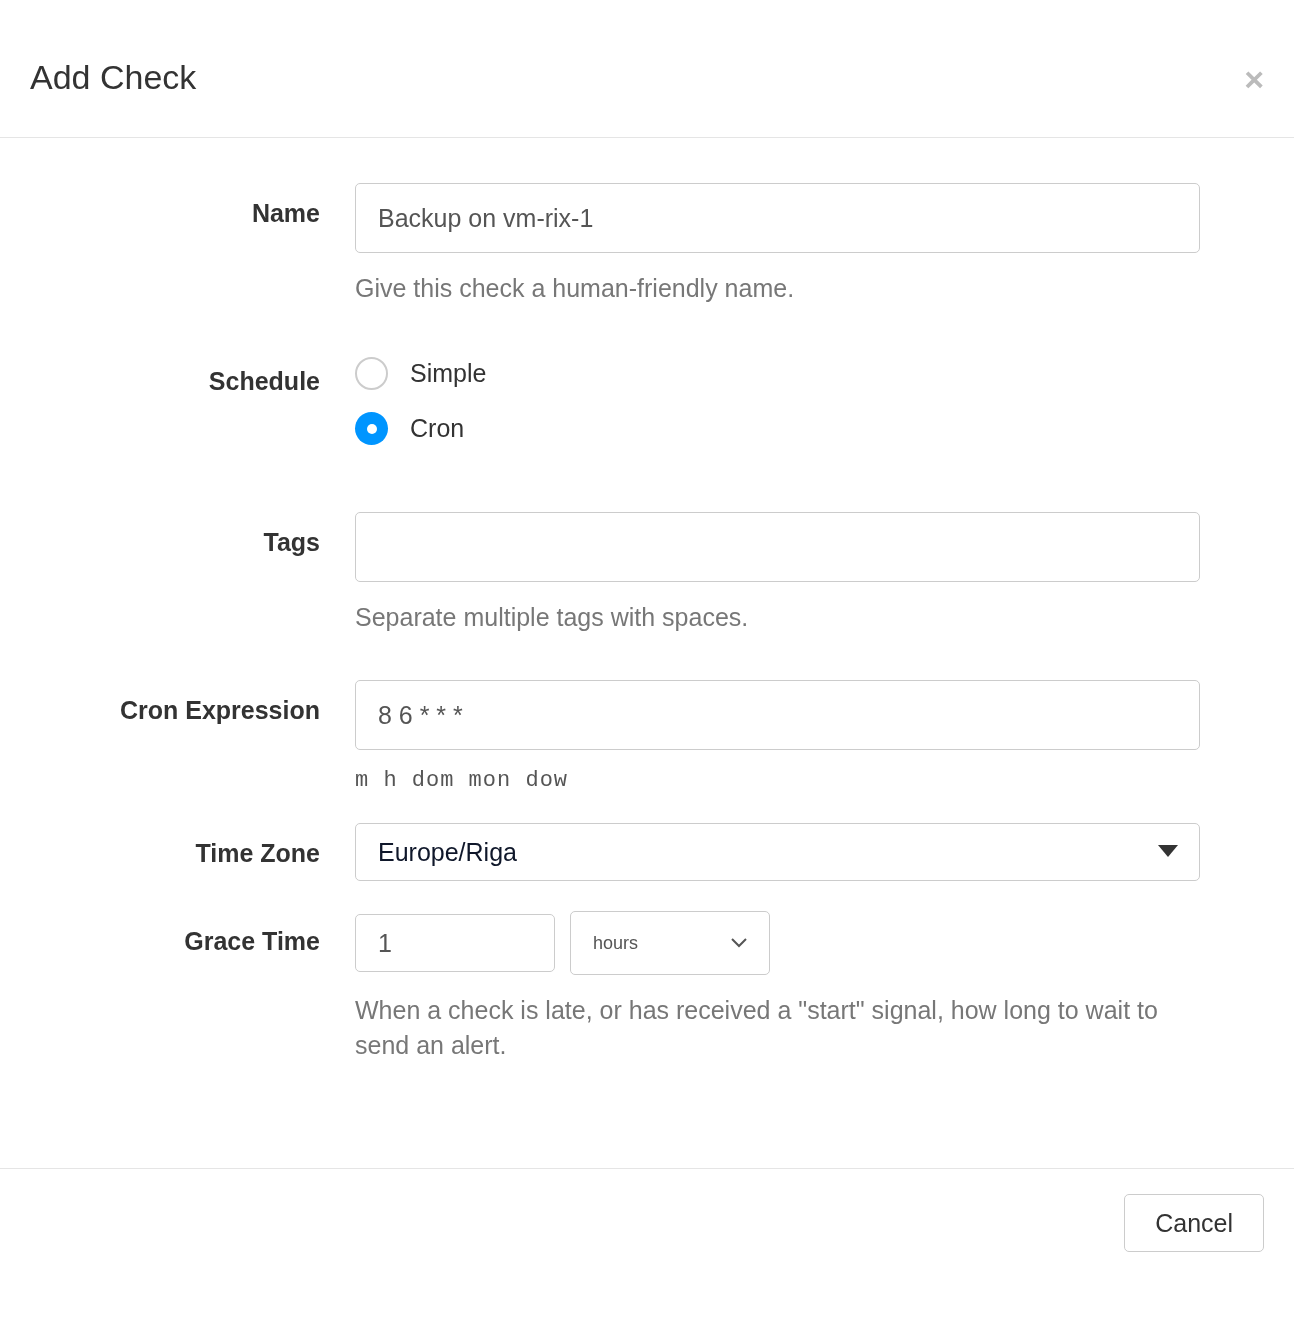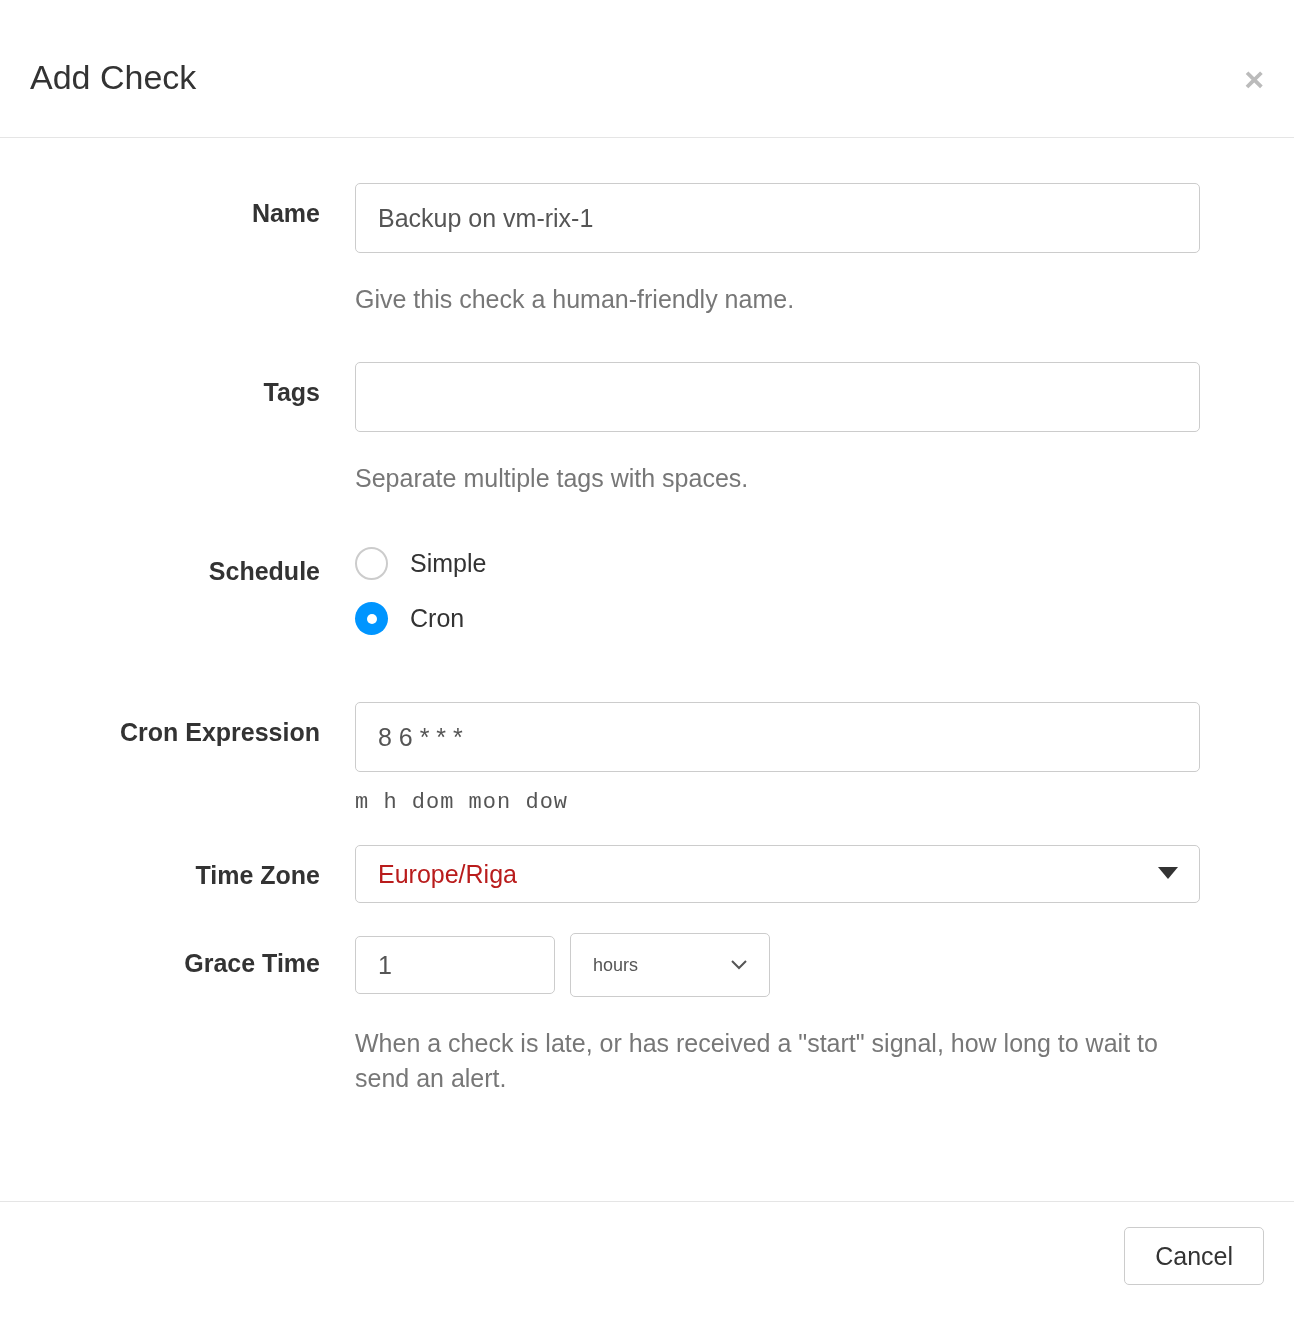--- a/index.html
+++ b/index.html
@@ -60,21 +60,21 @@
   width: 100%;
   height: 70px;
   padding: 0 22px;
   font-size: 25px;
   color: #555;
   border: 1px solid #ccc;
   border-radius: 5px;
   background: #fff;
 }
 .help-text {
-  margin-top: 29px;
+  margin-top: 18px;
   font-size: 25px;
   color: #777;
   line-height: 1.4;
 }
 .radio-group { padding-top: 6px; }
 .radio-option {
   display: flex;
   align-items: center;
   margin-bottom: 22px;
   cursor: pointer;
@@ -116,21 +116,21 @@
 }
 .select-wrap {
   position: relative;
   width: 100%;
 }
 .select-input {
   width: 100%;
   height: 58px;
   padding: 12px 22px;
   font-size: 25px;
-  color: #b91c1c;
+  color: #0f172a;
   border: 1px solid #ccc;
   border-radius: 5px;
   background: #fff;
   appearance: none;
   cursor: pointer;
 }
 .select-caret {
   position: absolute;
   right: 22px;
   top: 50%;
@@ -204,44 +204,44 @@
     </button>
   </div>
 
   <div class="modal-body">
 
     <div class="form-row">
       <div class="form-label">Name</div>
       <div class="form-control-wrap">
         <input type="text" class="form-input" value="Backup on vm-rix-1" style="">
         <div class="help-text">Give this check a human-friendly name.</div>
-      </div>
-    </div>
-
-    <div class="form-row">
-      <div class="form-label">Tags</div>
-      <div class="form-control-wrap">
-        <input type="text" class="form-input" value="" style="">
-        <div class="help-text">Separate multiple tags with spaces.</div>
       </div>
     </div>
 
     <div class="form-row">
       <div class="form-label">Schedule</div>
       <div class="form-control-wrap">
         <div class="radio-group">
           <div class="radio-option">
             <span class="radio-circle"></span>
             <span class="radio-label">Simple</span>
           </div>
           <div class="radio-option">
             <span class="radio-circle checked"></span>
             <span class="radio-label">Cron</span>
           </div>
         </div>
+      </div>
+    </div>
+
+    <div class="form-row">
+      <div class="form-label">Tags</div>
+      <div class="form-control-wrap">
+        <input type="text" class="form-input" value="" style="">
+        <div class="help-text">Separate multiple tags with spaces.</div>
       </div>
     </div>
 
     <div class="form-row tight">
       <div class="form-label">Cron Expression</div>
       <div class="form-control-wrap">
         <input type="text" class="form-input" value="8 6 * * *" style="">
         <div class="cron-hint">m  h  dom  mon  dow</div>
       </div>
     </div>

